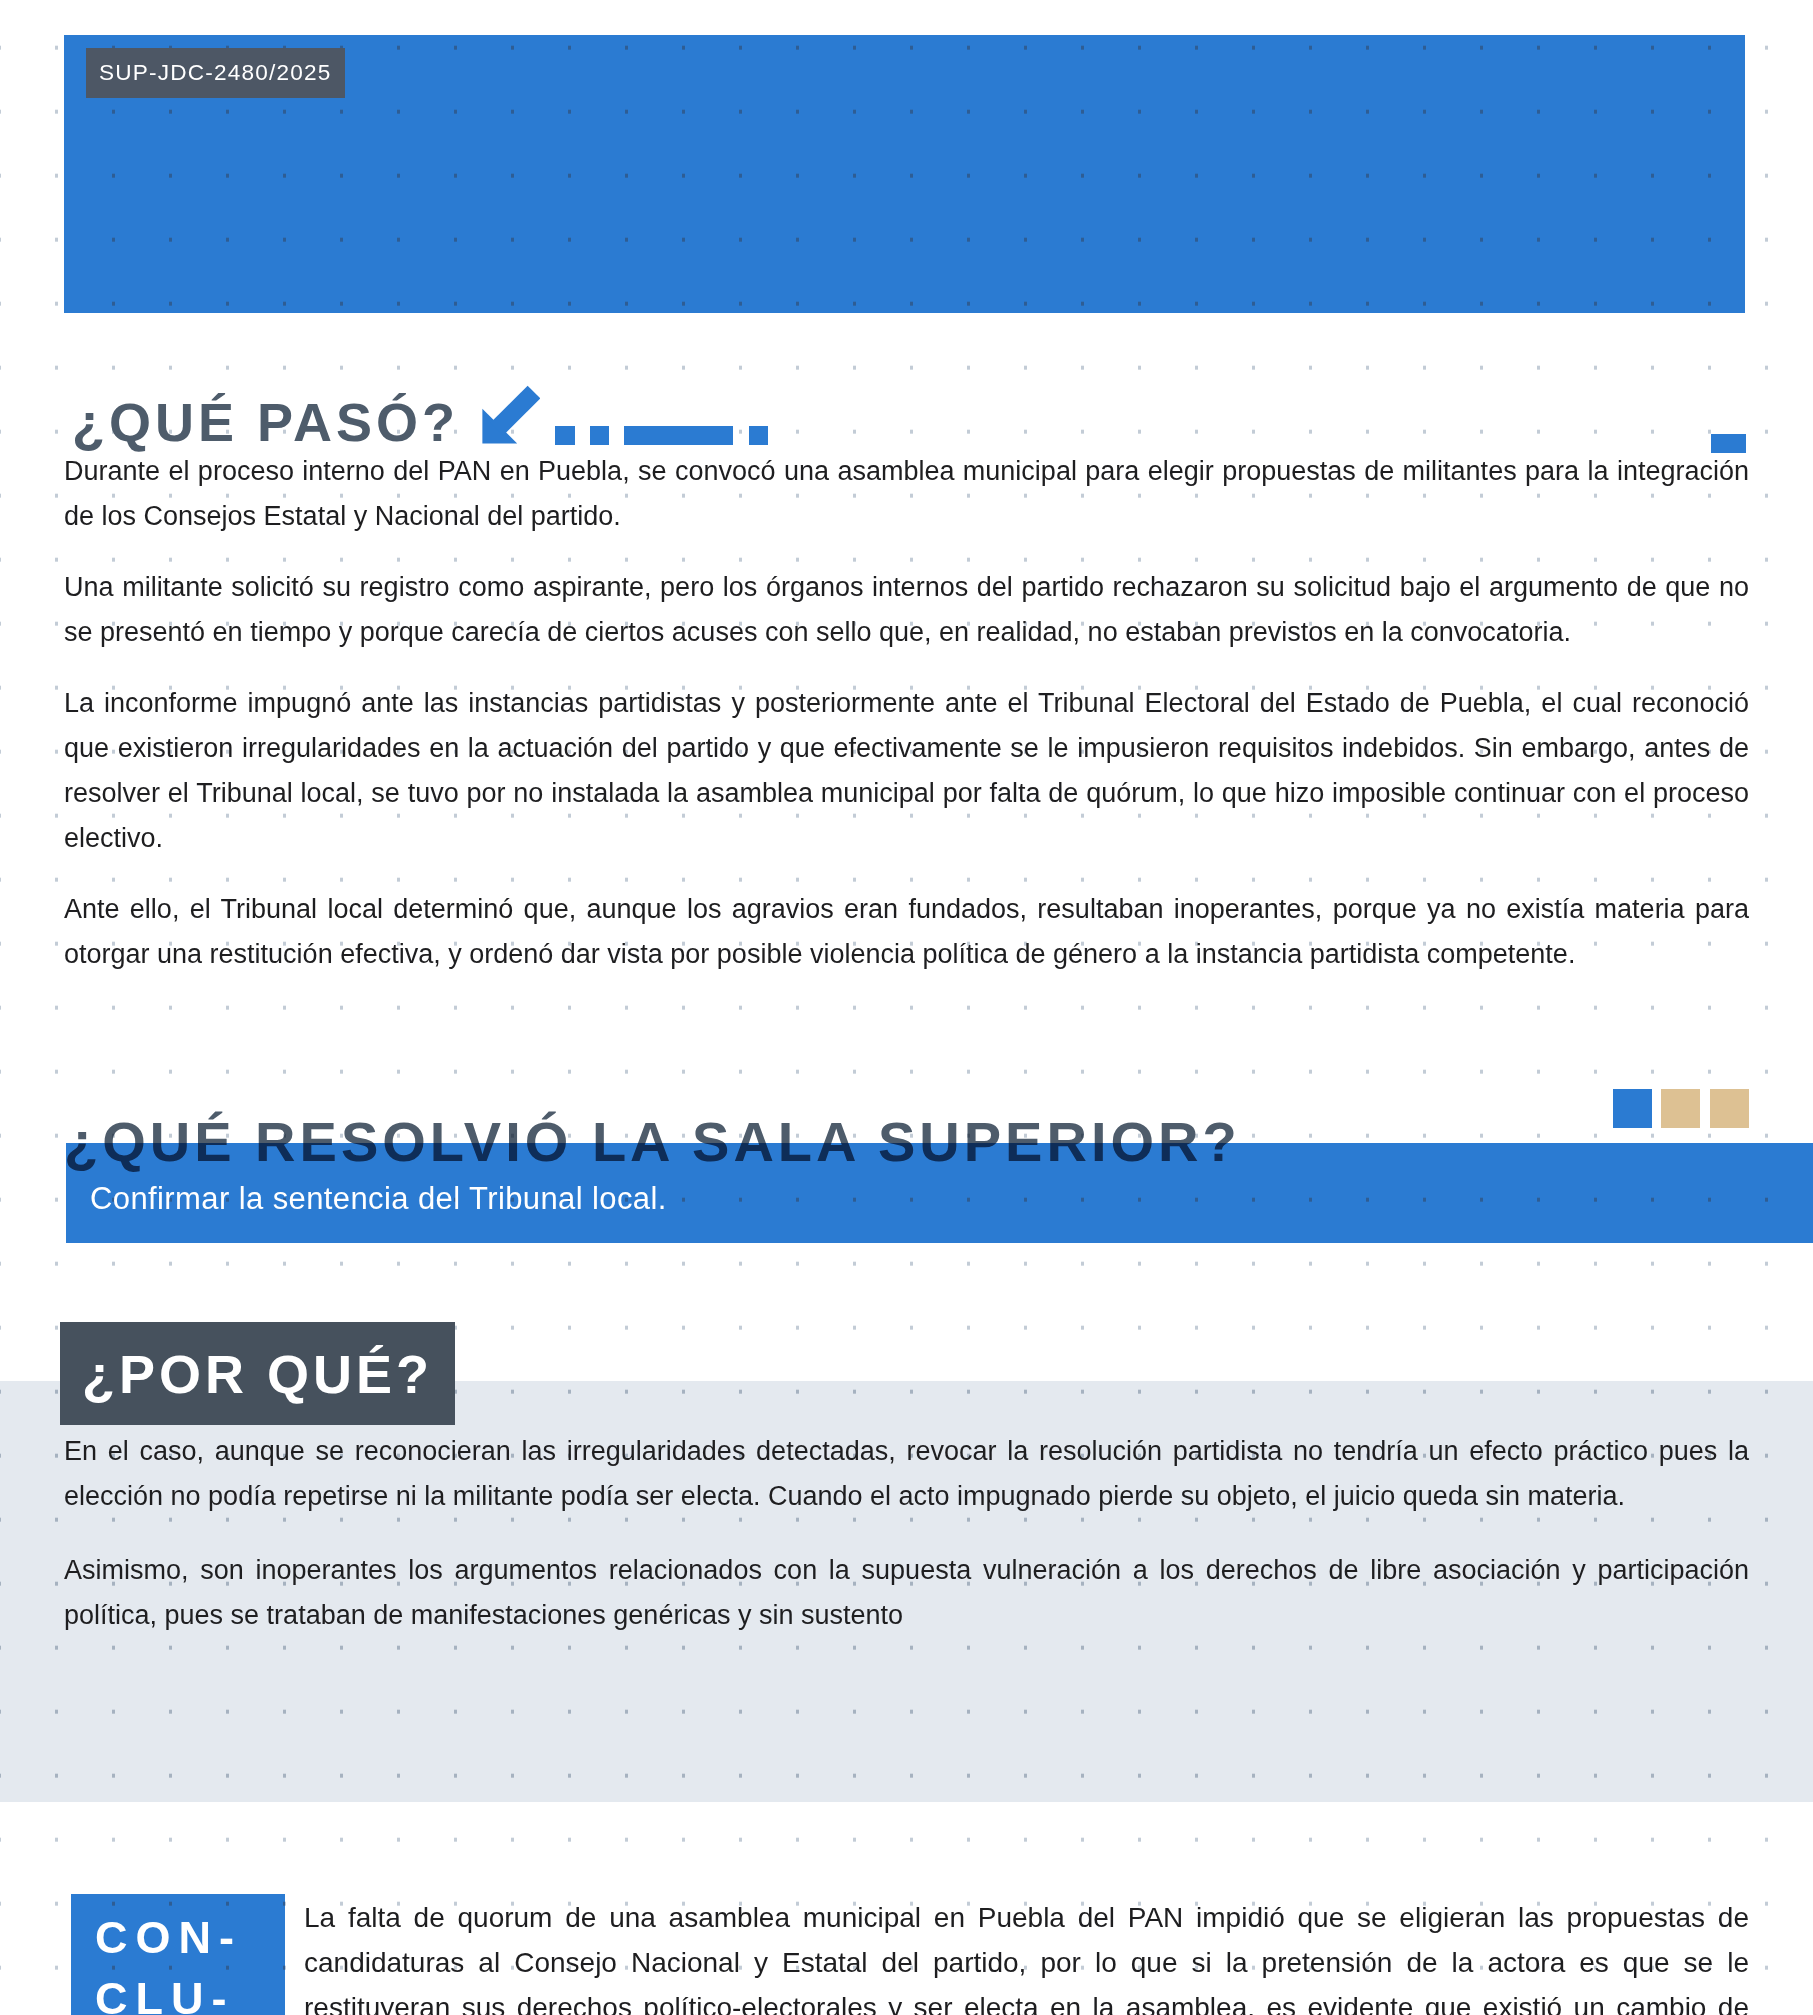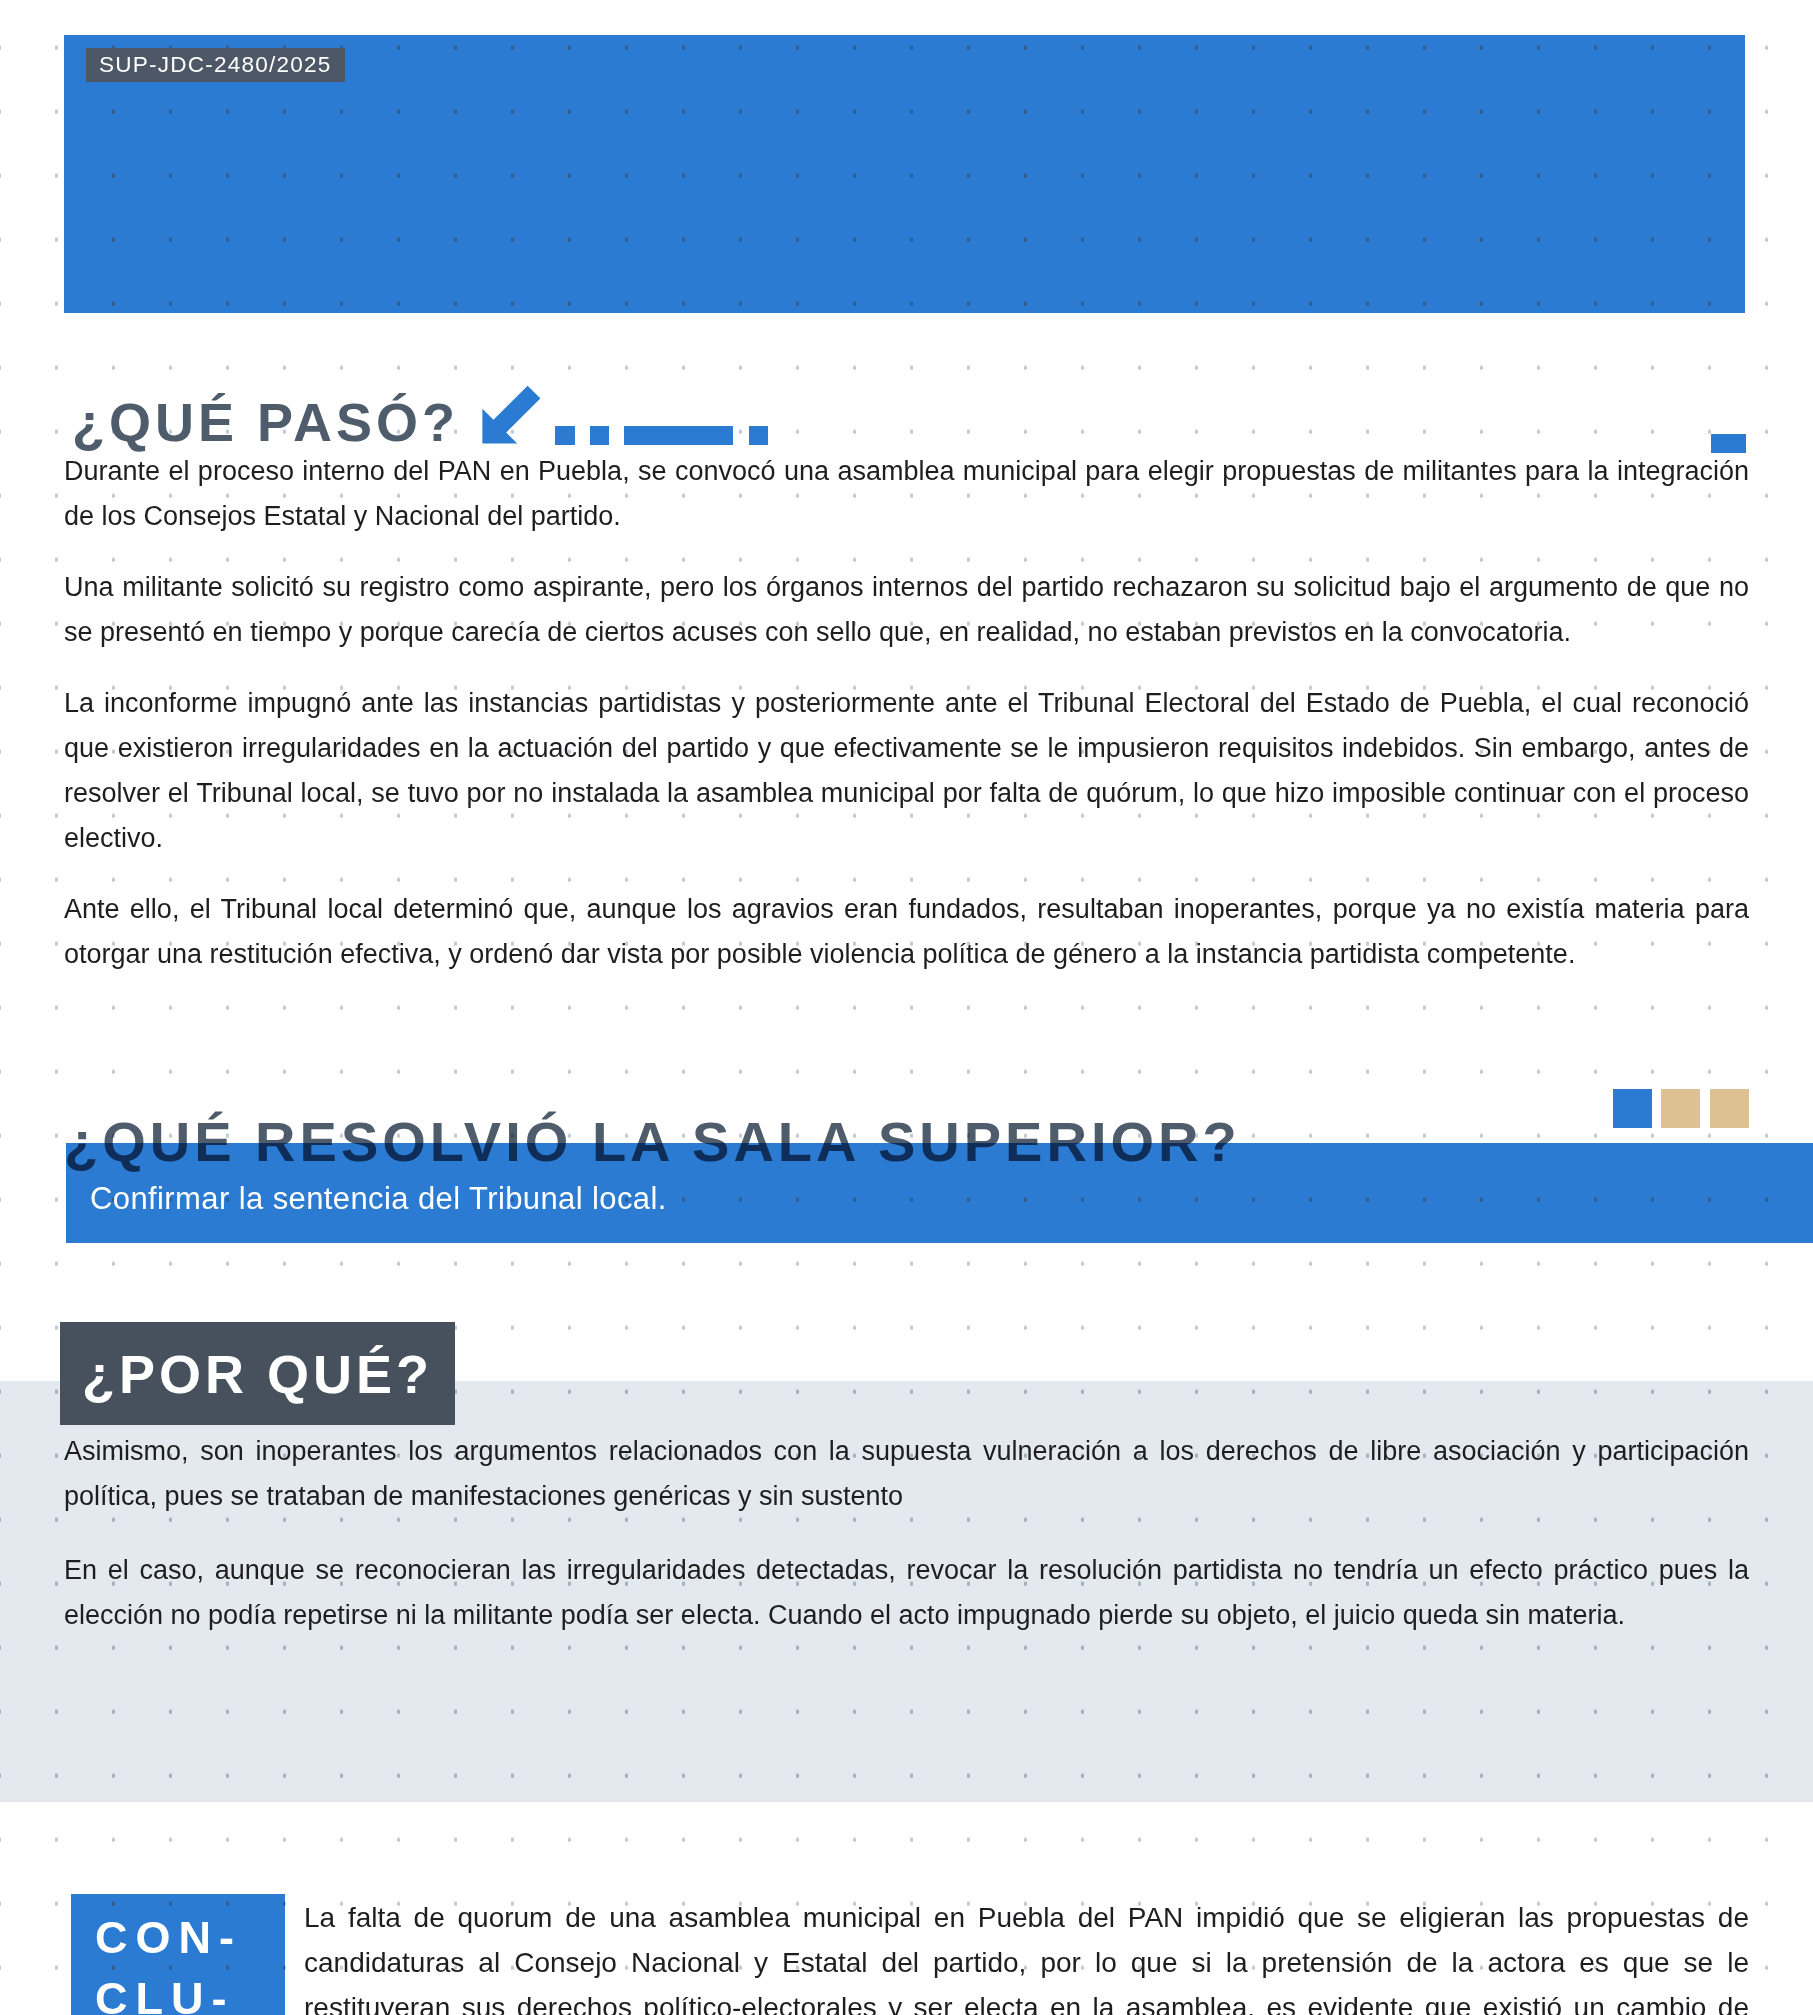--- a/index.html
+++ b/index.html
@@ -20,21 +20,21 @@
   .dots-gray{
     background-color:#e4e9ef;
     background-image:radial-gradient(circle, #a6b2c0 1.8px, transparent 2px);
     background-size:57px 64px;background-position:28px 15.7px;background-attachment:fixed;
   }
   
   .header-band{left:64px;top:35px;width:1681px;height:278px;}
   .case-badge{
     position:absolute;left:22px;top:13.3px;height:34px;line-height:34px;
     background:#4d5765;color:#ffffff;font-size:22.6px;letter-spacing:1.2px;
-    padding:0 13px;font-weight:400;white-space:nowrap;
+    padding:8px 13px;font-weight:400;white-space:nowrap;
   }
   .main-title{
     position:absolute;left:28px;top:85px;
     color:#ffffff;font-size:40px;line-height:54px;font-weight:bold;
     letter-spacing:2.8px;white-space:pre-line;
   }
   
   .quepaso-row{left:72px;top:383px;display:flex;align-items:flex-end;gap:15.3px;}
   .h-slate{color:#4e5c6b;font-weight:bold;font-size:54px;letter-spacing:4px;white-space:nowrap;line-height:1;}
   .decor-arrow{width:60px;height:66px;margin-left:5.6px;}
@@ -110,21 +110,21 @@
 <div class="abs resolvio-band dots-blue">
   <div class="resolvio-answer">Confirmar la sentencia del Tribunal local.</div>
 </div>
 <h2 class="abs h-slate resolvio-heading" style="margin:0;">¿QUÉ RESOLVIÓ LA SALA SUPERIOR?</h2>
 
 <div class="abs gray-band dots-gray"></div>
 <div class="abs porque-box">
   <span class="label">¿POR QUÉ?</span>
 </div>
 <div class="abs body-copy copy-2">
+  <p>En el caso, aunque se reconocieran las irregularidades detectadas, revocar la resolución partidista no tendría un efecto práctico pues la elección no podía repetirse ni la militante podía ser electa. Cuando el acto impugnado pierde su objeto, el juicio queda sin materia.</p>
   <p>Asimismo, son inoperantes los argumentos relacionados con la supuesta vulneración a los derechos de libre asociación y participación política, pues se trataban de manifestaciones genéricas y sin sustento</p>
-  <p>En el caso, aunque se reconocieran las irregularidades detectadas, revocar la resolución partidista no tendría un efecto práctico pues la elección no podía repetirse ni la militante podía ser electa. Cuando el acto impugnado pierde su objeto, el juicio queda sin materia.</p>
 </div>
 
 <div class="abs conclusion-box dots-blue">CON-
 CLU-
 SIÓN</div>
 <div class="abs conclusion-copy">La falta de quorum de una asamblea municipal en Puebla del PAN impidió que se eligieran las propuestas de candidaturas al Consejo Nacional y Estatal del partido, por lo que si la pretensión de la actora es que se le restituyeran sus derechos político-electorales y ser electa en la asamblea, es evidente que existió un cambio de situación jurídica que deja sin materia el juicio.</div>
 
 
 </body></html>

